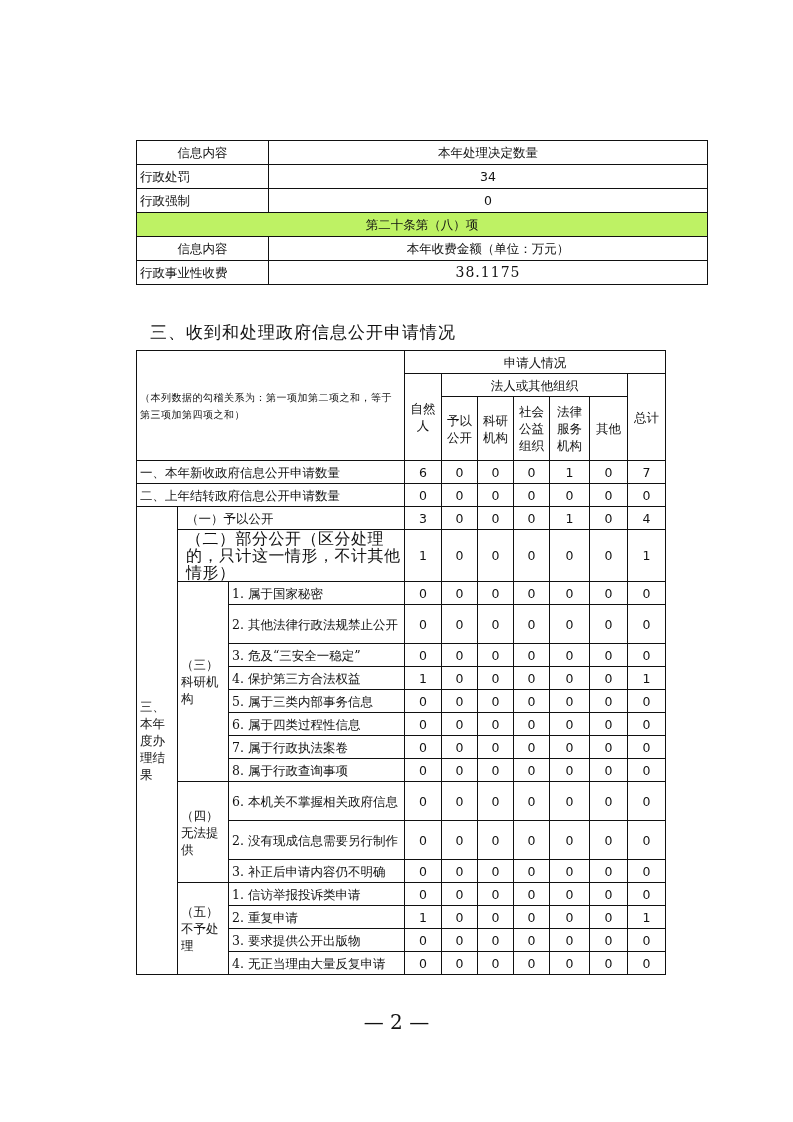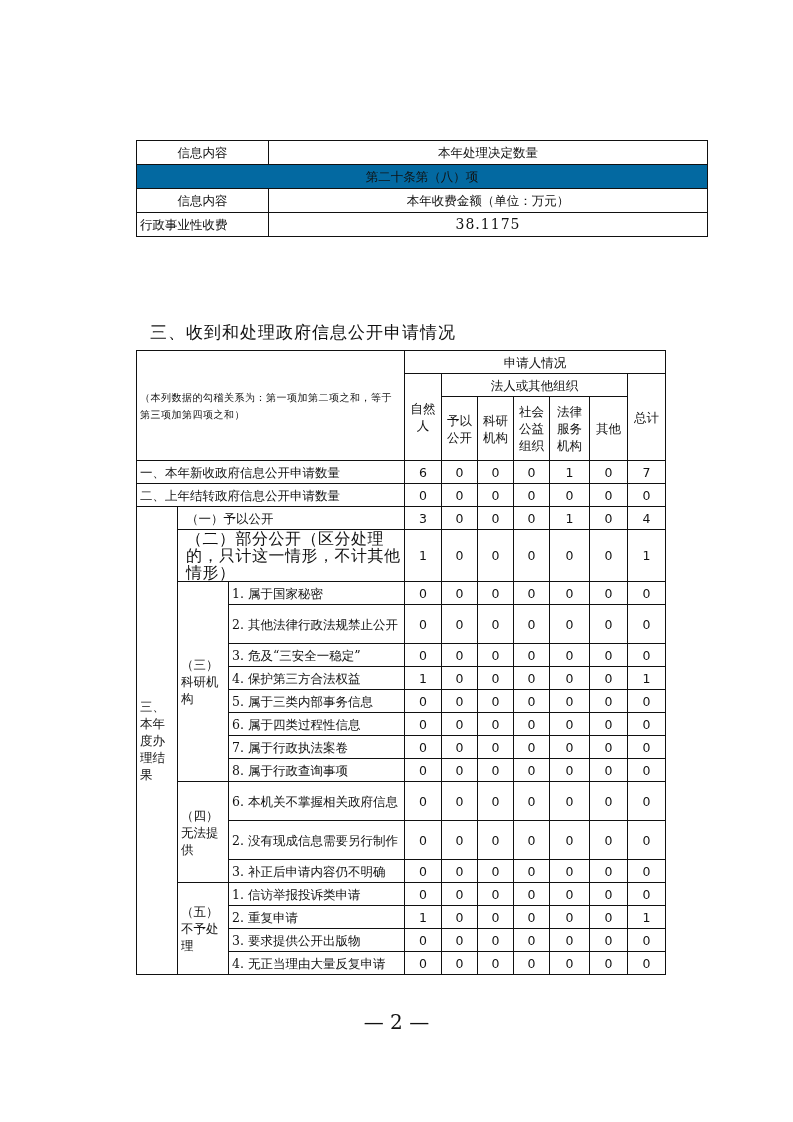--- a/index.html
+++ b/index.html
@@ -1,21 +1,21 @@
 <!DOCTYPE html>
 <html><head>
 <meta charset="utf-8">
 <style>
   html, body { margin:0; padding:0; background:#ffffff; }
   body { width:793px; height:1122px; position:relative; font-family:"DejaVu Serif", "Liberation Serif", serif; color:#111; overflow:hidden; }
   table { border-collapse:collapse; position:absolute; table-layout:fixed; }
   td { border:1px solid #111; padding:0 3px; font-size:12.5px; line-height:17px; vertical-align:middle; }
   .num { font-family:"DejaVu Sans", "Liberation Sans", sans-serif; text-align:center; font-size:12.5px; }
   .c { text-align:center; }
-  .blue { background:#0369a1; }
+  .blue { background:#bef264; }
   #t1 { left:136px; top:140px; width:572px; }
   #t1 td { height:23px; }
   #t1 .fee { font-family:"DejaVu Serif", serif; font-size:14px; letter-spacing:1px;margin-top:37px; }
   #heading { position:absolute; left:150px; top:321px; font-family:"DejaVu Sans", "Liberation Sans", sans-serif; font-size:17px; letter-spacing:1px; }
   #t2 { left:136px; top:350px; width:529px; }
   #t2 td { height:22px; }
   #t2 td.tall { height:38px; }
   #t2 .note { font-size:10px; letter-spacing:0.5px; }
   #t2 .hdr { text-align:center; }
   #t2 .lvl { vertical-align:middle; font-size:12.5px; padding:0 3px; }
@@ -28,20 +28,28 @@
   <colgroup>
       <col style="width:132px">
       <col>
     </colgroup>
   <tbody>
       <tr>
     <td class="c">信息内容</td>
     <td class="c">本年处理决定数量</td>
   </tr>
   <tr>
+    <td>行政处罚</td>
+    <td class="num">34</td>
+  </tr>
+  <tr>
+    <td>行政强制</td>
+    <td class="num">0</td>
+  </tr>
+  <tr>
     <td colspan="2" class="c blue">第二十条第（八）项</td>
   </tr>
   <tr>
     <td class="c">信息内容</td>
     <td class="c">本年收费金额（单位：万元）</td>
   </tr>
   <tr>
     <td>行政事业性收费</td>
     <td class="c fee">38.1175</td>
   </tr>

